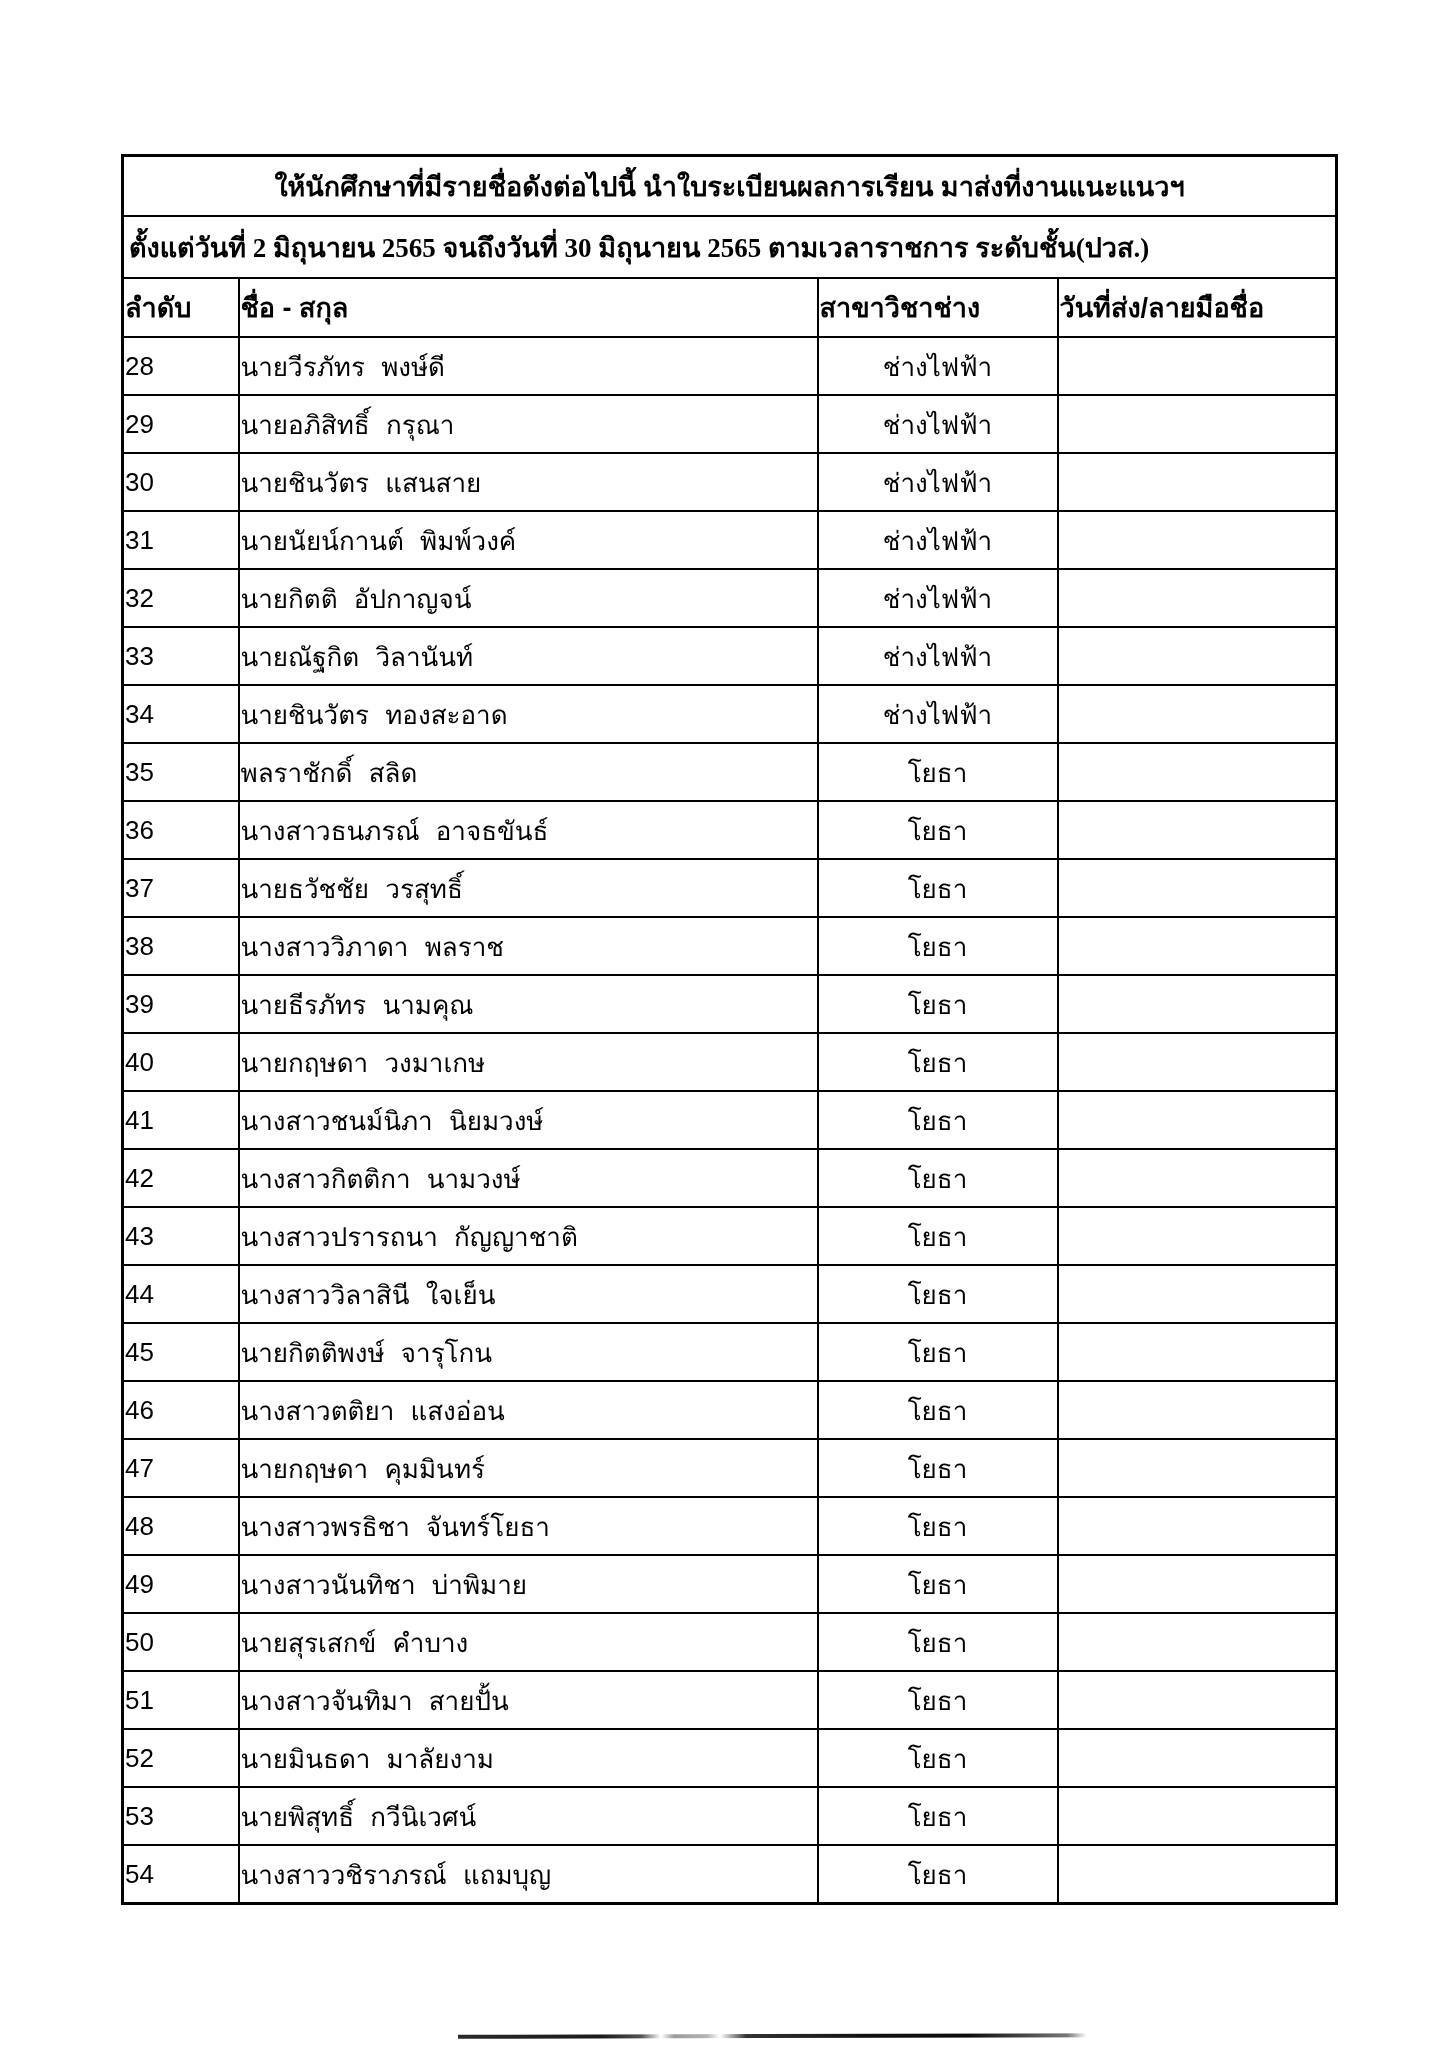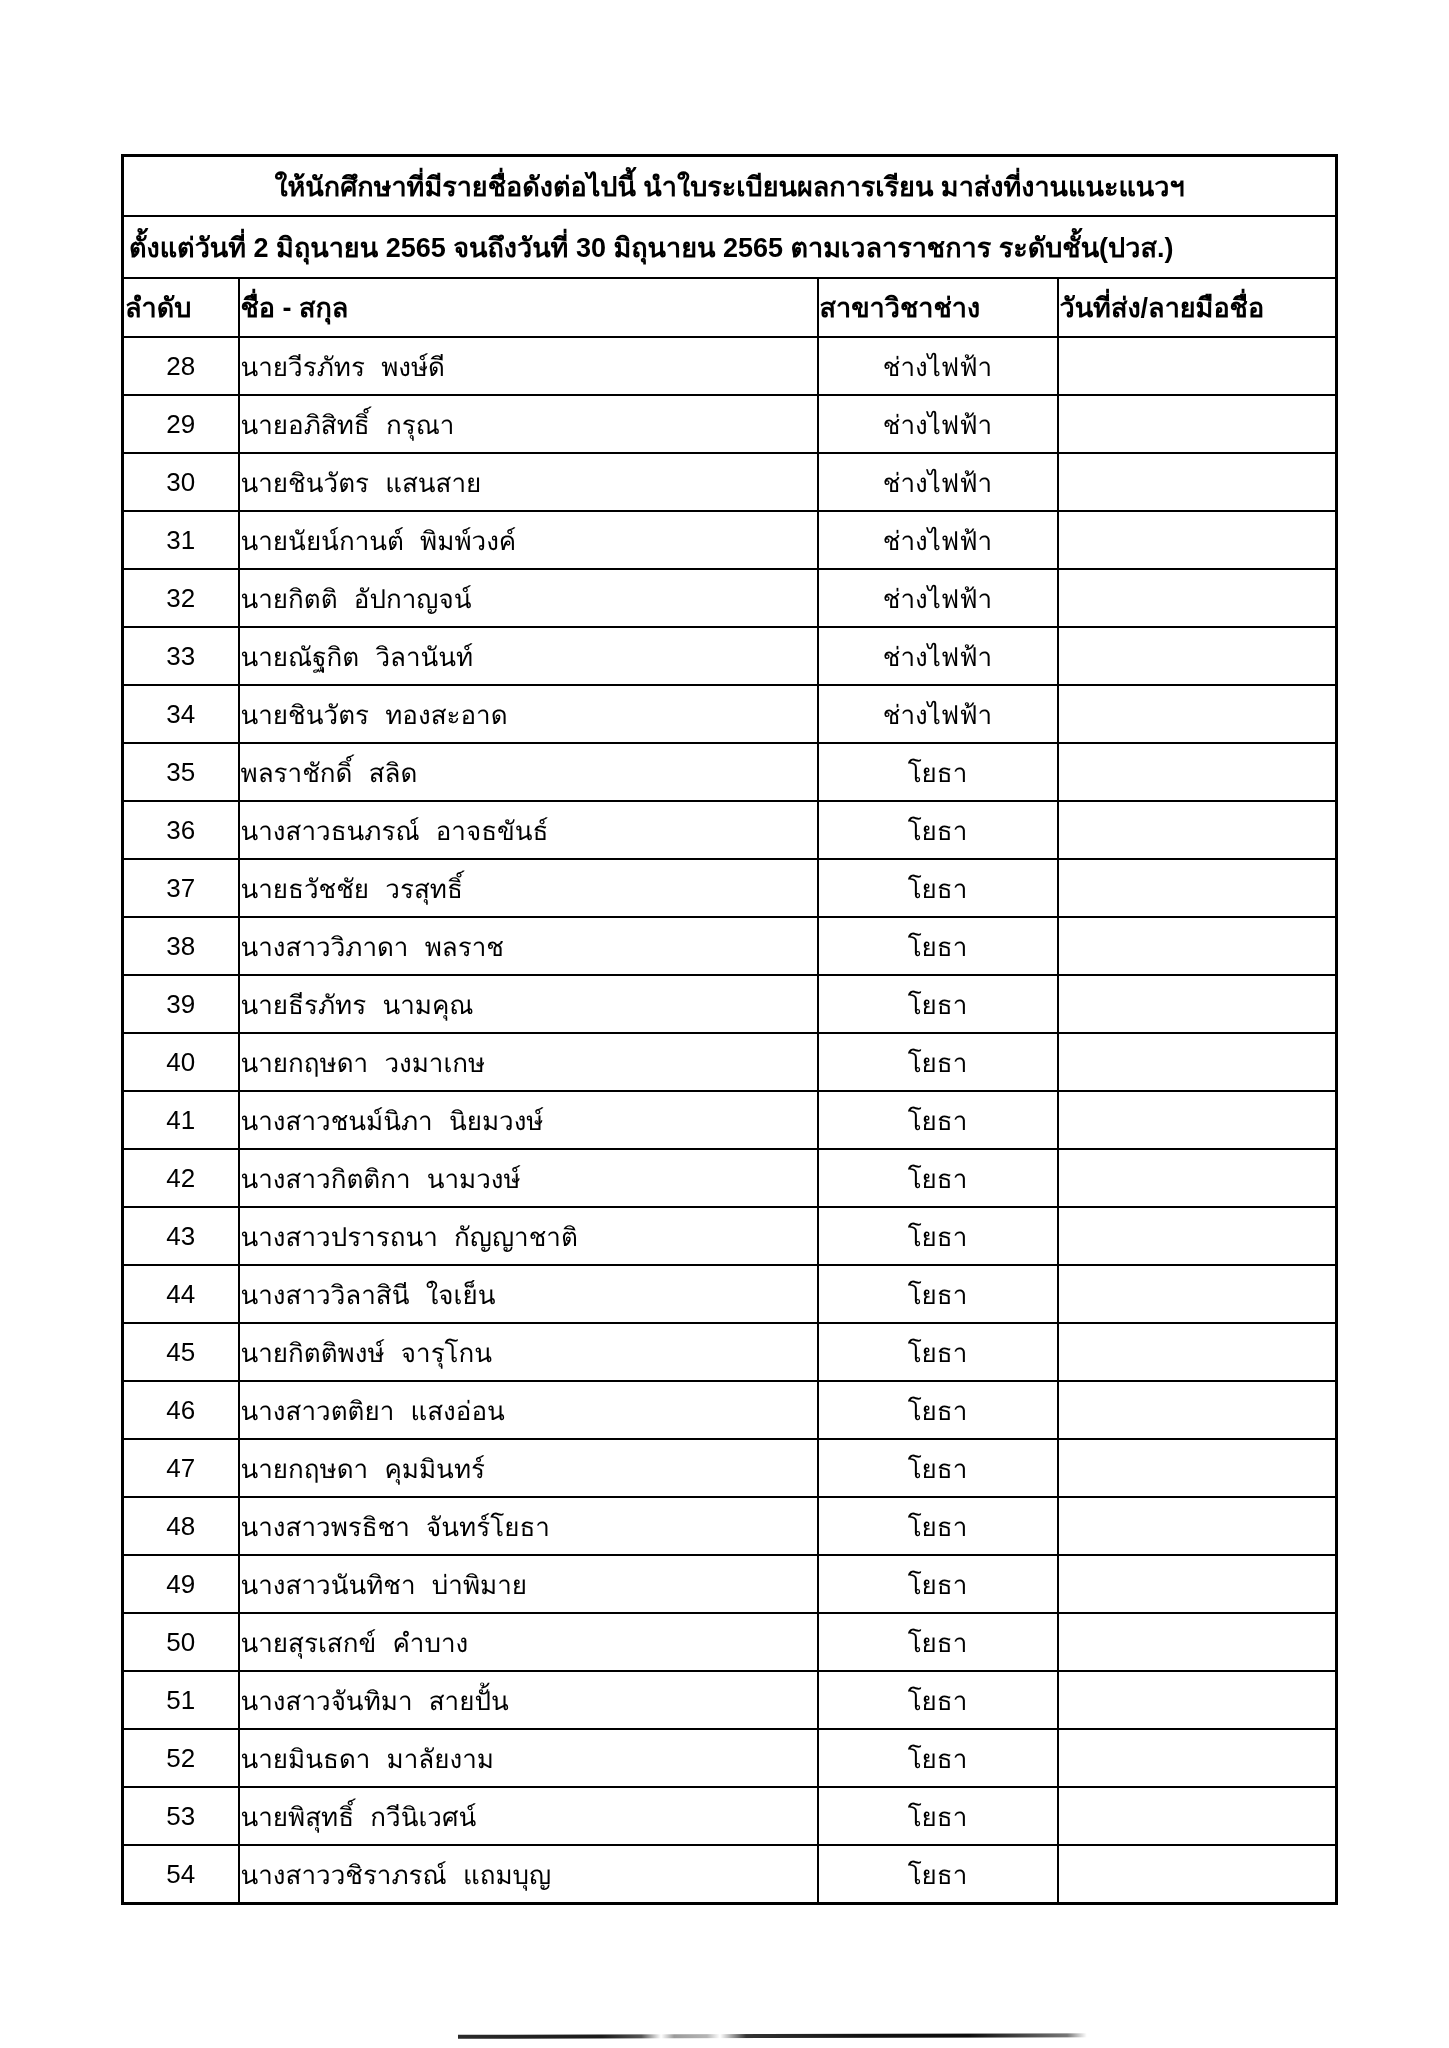--- a/index.html
+++ b/index.html
@@ -33,32 +33,33 @@
     text-align: center;
     font-weight: bold;
     font-size: 27px;
   }
   .subtitle-cell {
     height: 58px;
     text-align: left;
     font-weight: bold;
     font-size: 27px;
     padding-left: 5px;
+    font-family: Liberation Serif, serif;
   }
   .doc-table th {
     height: 55px;
     font-weight: bold;
     font-size: 27px;
     text-align: left;
   }
   .doc-table tbody td {
     height: 54px;
     font-size: 26px;
   }
-  .col-no   { text-align: center; }
+  .col-no   { }
   .col-name { text-align: left; word-spacing: 9px; }
   .col-dept { text-align: center; }
   .col-sign { text-align: center; }
   .scan-artifact {
     position: absolute;
     left: 458px;
     top: 2034px;
     width: 655px;
     height: 4px;
     background: linear-gradient(90deg,

